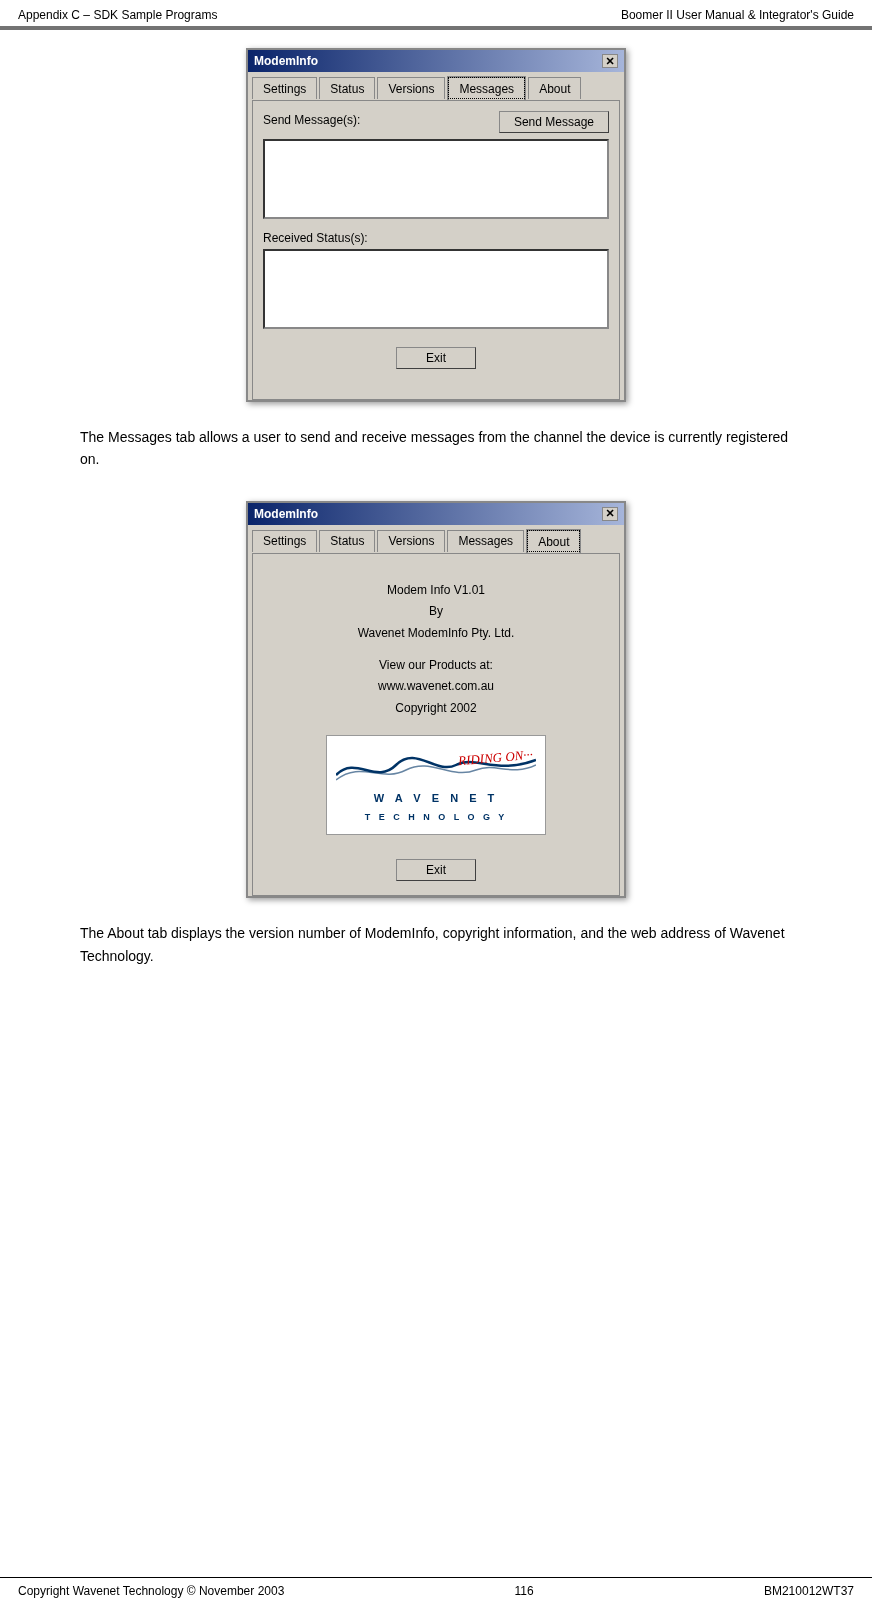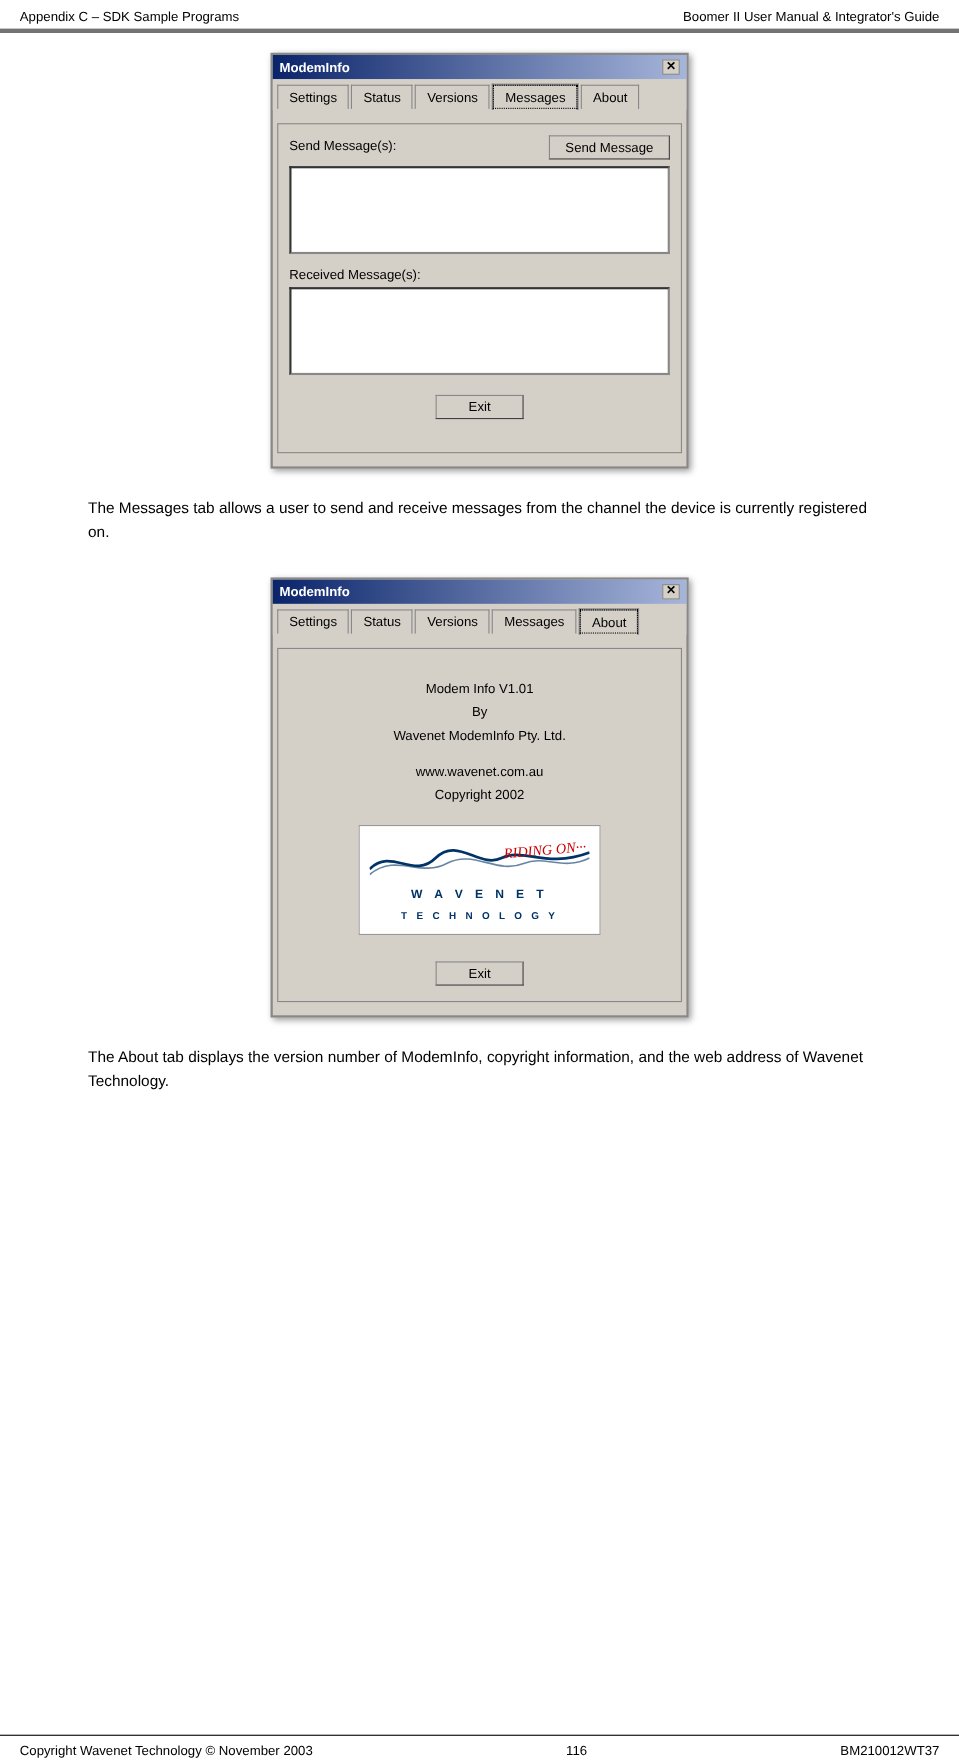--- a/index.html
+++ b/index.html
@@ -117,21 +117,21 @@
     .tab.focused {
       outline: 1px dotted #000;
       outline-offset: -2px;
     }
 
     
     .tab-content-area {
       border: 1px solid #888;
       background: #d4d0c8;
       padding: 10px;
-      margin: 12px 4px;
+      margin: 0 4px;
       min-height: 300px;
     }
 
     
     .form-label {
       font-size: 12px;
       margin-bottom: 4px;
     }
 
     .send-row {
@@ -266,21 +266,21 @@
           <span>About</span>
         </div>
       </div>
 
       <div class="tab-content-area">
         <div class="send-row">
           <span class="form-label">Send Message(s):</span>
           <button class="win-button">Send Message</button>
         </div>
         <div class="text-area-box"></div>
-        <div class="form-label">Received Message(s):</div>
+        <div class="form-label">Received Status(s):</div>
         <div class="text-area-box"></div>
         <div class="exit-row">
           <button class="win-button">Exit</button>
         </div>
       </div>
     </div>
   </div>
 
   <p class="description-text">The Messages tab allows a user to send and receive messages from the channel the device is currently registered on.</p>
 
@@ -309,20 +309,21 @@
           <span>About</span>
         </div>
       </div>
 
       <div class="tab-content-area">
         <div class="about-content">
           <div>Modem Info V1.01</div>
           <div>By</div>
           <div>Wavenet ModemInfo Pty. Ltd.</div>
           <div style="height:10px;"></div>
+          <div>View our Products at:</div>
           <div>www.wavenet.com.au</div>
           <div>Copyright 2002</div>
 
           <div class="wavenet-logo">
             <span class="riding-on-text">RIDING ON···</span>
 
             <svg class="wavenet-wave" viewBox="0 0 200 40" xmlns="http://www.w3.org/2000/svg">
               <path d="M0,30 C20,10 40,40 60,20 C80,0 100,30 120,20 C140,10 160,30 200,15" fill="none" stroke="#003366" stroke-width="2.5"></path>
               <path d="M0,35 C25,15 45,38 70,25 C95,12 115,35 140,25 C160,17 175,32 200,20" fill="none" stroke="#003366" stroke-width="1.5" opacity="0.6"></path>
             </svg>

